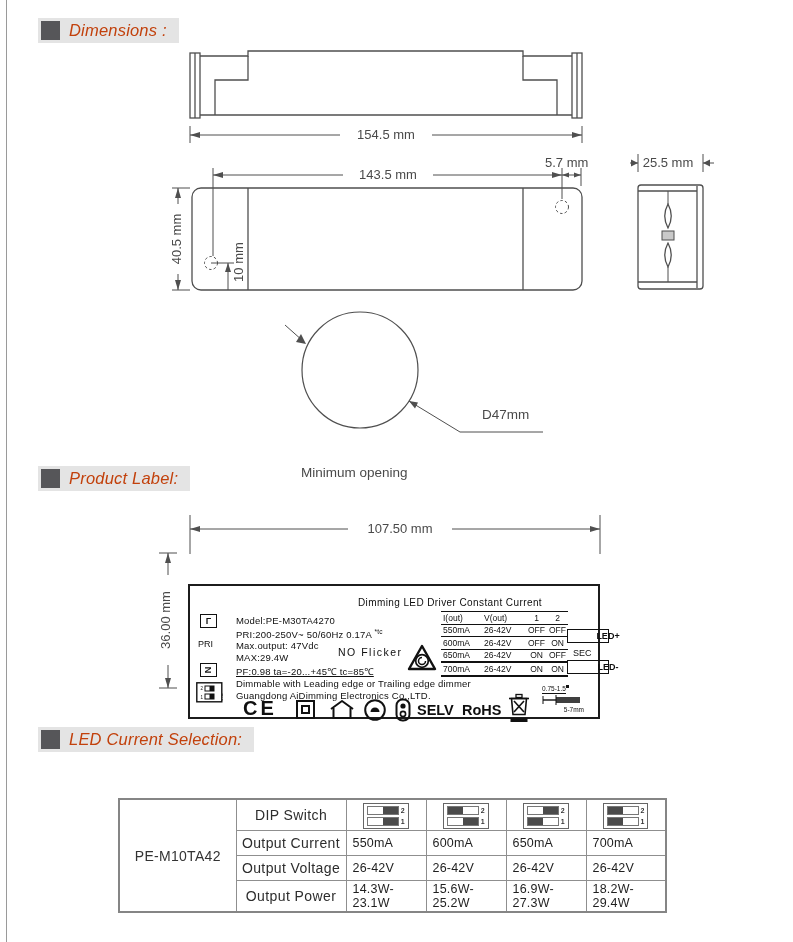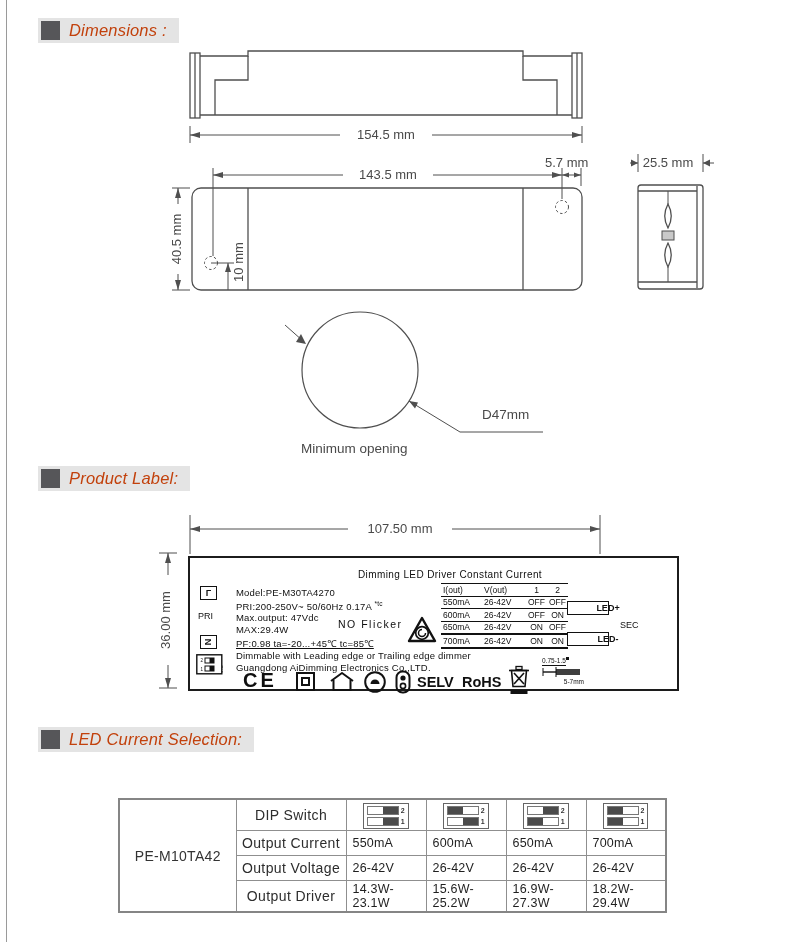--- a/index.html
+++ b/index.html
@@ -15,21 +15,21 @@
   .htxt{font-size:16.5px;color:#c2410c;letter-spacing:0.2px;white-space:nowrap;font-style:italic;}
 
   
   .dim-label{position:absolute;font-size:13px;color:#4a4a4a;background:#fff;
      text-align:center;line-height:14px;height:14px;white-space:nowrap;}
   .dim-plain{background:transparent;}
   .vdim{transform:rotate(-90deg);transform-origin:center;}
   .caption{position:absolute;font-size:13.5px;color:#4a4a4a;white-space:nowrap;}
 
   
-  #label{position:absolute;left:188px;top:556px;width:491px;height:135px;
+  #label{position:absolute;left:188px;top:584px;width:412px;height:135px;
      border:2px solid #1c1c1c;background:#fff;color:#0f0f0f;box-sizing:border-box;}
   .lab-title{position:absolute;left:130px;top:11px;width:260px;text-align:center;
      font-size:10px;letter-spacing:0.4px;color:#0f0f0f;white-space:nowrap;}
   .lab-line{position:absolute;left:46px;font-size:9.5px;letter-spacing:0.2px;
      color:#0f0f0f;white-space:nowrap;}
   .lab-line sup{font-size:6.5px;}
   .term-box{position:absolute;width:17px;height:14px;border:1.7px solid #111;
      display:flex;align-items:center;justify-content:center;box-sizing:border-box;}
   .term-box span{font-size:9px;font-weight:bold;display:inline-block;}
   .flipv{transform:scaleY(-1);}
@@ -178,21 +178,21 @@
   <div class="dim-label dim-plain" style="left:637px;top:156px;width:62px;">25.5 mm</div>
 
   <svg class="abs" style="left:275px;top:300px;" width="290" height="165">
     <circle cx="85" cy="70" r="58" stroke="#4f4f4f" stroke-width="1.2" fill="none"></circle>
     <line x1="10" y1="25" x2="28" y2="41" stroke="#4f4f4f" stroke-width="1"></line>
     <polygon points="31,44 21,42 26,34" fill="#4f4f4f"></polygon>
     <path d="M134,101 L185,132 H268" stroke="#4f4f4f" stroke-width="1" fill="none"></path>
     <polygon points="134,101 143,102.5 140,108.5" fill="#4f4f4f"></polygon>
   </svg>
   <div class="caption" style="left:482px;top:407px;">D47mm</div>
-  <div class="caption" style="left:301px;top:441px;">Minimum opening</div>
+  <div class="caption" style="left:301px;top:465px;">Minimum opening</div>
 
   <div class="section-heading" style="left:38px;top:466px;">
     <span class="hsq"></span>
     <span class="htxt">Product Label:</span>
   </div>
 
   <svg class="abs" style="left:180px;top:508px;" width="440" height="48">
     <g stroke="#4f4f4f" stroke-width="1" fill="none">
       <line x1="10" y1="7" x2="10" y2="46"></line>
       <line x1="420" y1="7" x2="420" y2="46"></line>
@@ -283,21 +283,21 @@
       <tr class="thick">
         <td>700mA</td>
         <td>26-42V</td>
         <td>ON</td>
         <td>ON</td>
       </tr>
     </tbody>
       </table>
 
     <div class="led-box" style="left:377px;top:43px;">LED+</div>
-    <div class="sec-txt" style="left:383px;top:62px;margin-left:47px;">SEC</div>
+    <div class="sec-txt" style="left:383px;top:62px;">SEC</div>
     <div class="led-box" style="left:377px;top:74px;">LED-</div>
 
     <div class="mark-txt" style="left:53px;top:111px;font-size:20px;letter-spacing:3px;">CE</div>
     <div class="classii" style="left:106px;top:114px;">
         <div></div>
       </div>
     <svg class="abs" style="left:138px;top:113px;" width="28" height="21">
       <path d="M3,10 L14,2 L25,10" stroke="#111" stroke-width="2" fill="none" stroke-linejoin="round"></path>
       <path d="M5.5,9 V19 H22.5 V9" stroke="#111" stroke-width="2" fill="none"></path>
     </svg>
@@ -416,21 +416,21 @@
       <td class="val">700mA</td>
     </tr>
     <tr>
       <td class="rowhead">Output Voltage</td>
       <td class="val">26-42V</td>
       <td class="val">26-42V</td>
       <td class="val">26-42V</td>
       <td class="val">26-42V</td>
     </tr>
     <tr>
-      <td class="rowhead">Output Driver</td>
+      <td class="rowhead">Output Power</td>
       <td class="val">14.3W-23.1W</td>
       <td class="val">15.6W-25.2W</td>
       <td class="val">16.9W-27.3W</td>
       <td class="val">18.2W-29.4W</td>
     </tr>
   </tbody>
     </table>
 </div>
 
 </body></html>

